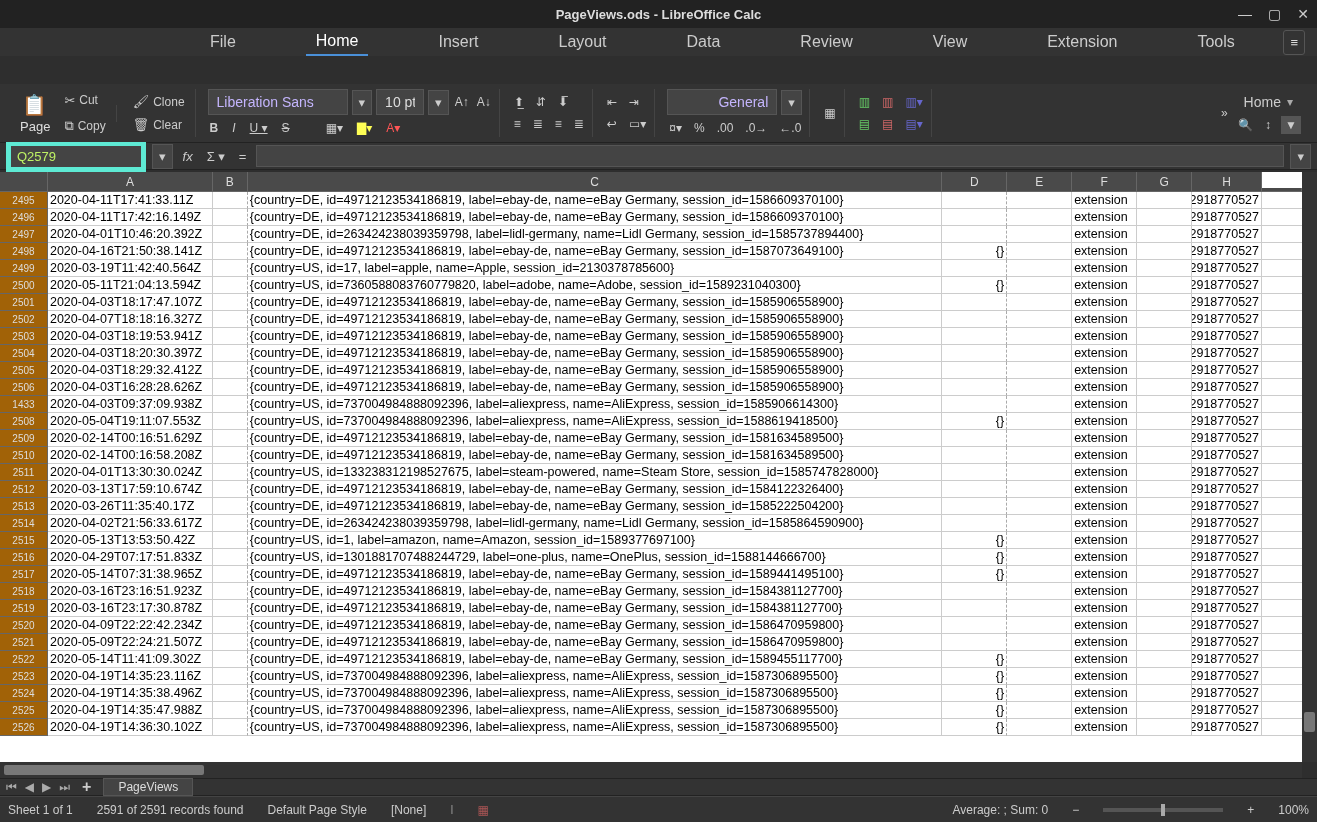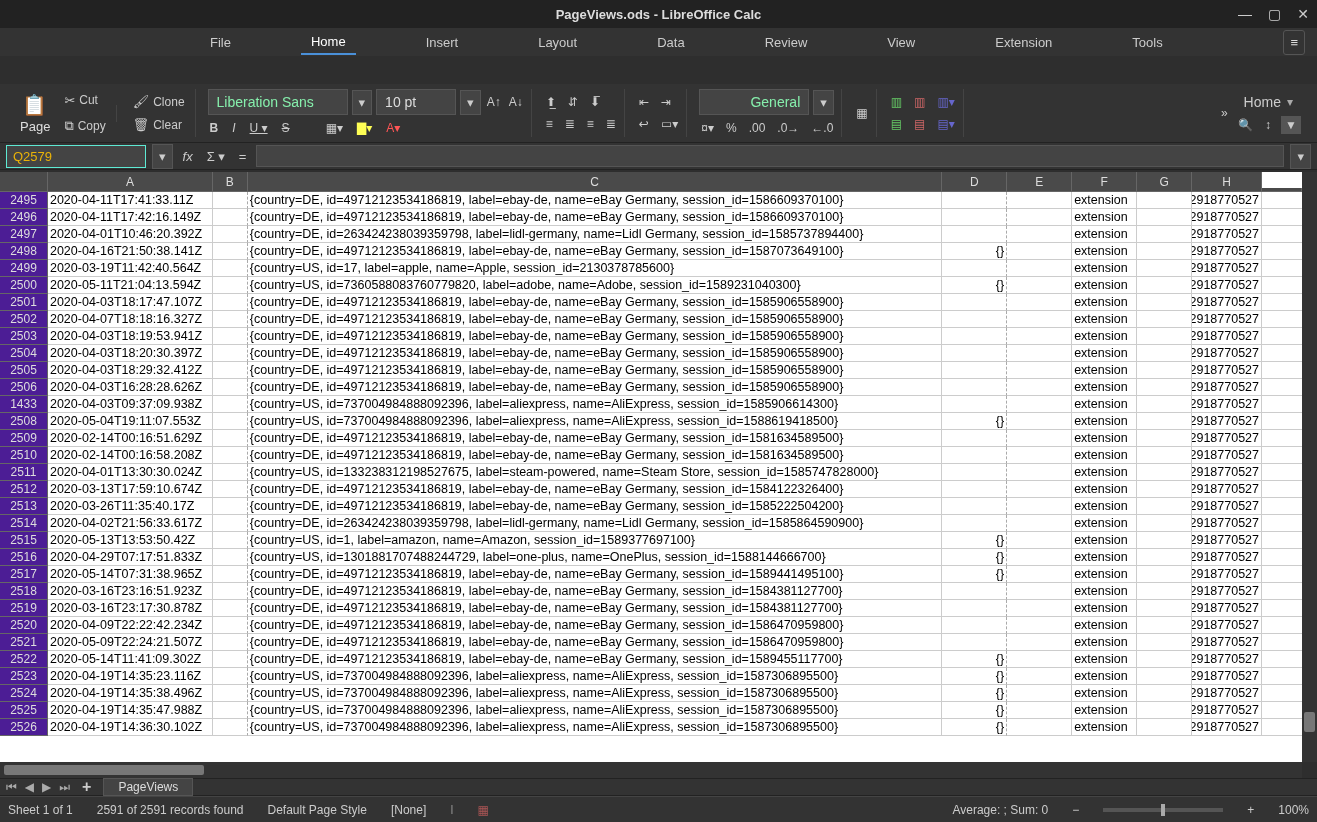--- a/index.html
+++ b/index.html
@@ -11,58 +11,58 @@
 .titlebar .win-controls { position: absolute; right: 8px; display: flex; gap: 16px; }
 .titlebar .win-controls span { cursor: pointer; color: #ccc; font-size: 14px; }
 
 
 .quickbar { height: 28px; background: #333; display: flex; align-items: center; padding: 0 8px; gap: 10px; }
 .quickbar .qicon { color: #bbb; font-size: 13px; cursor: pointer; }
 .qsep { width: 1px; background: #555; height: 16px; margin: 0 2px; }
 
 
 .menubar { height: 28px; background: #333; display: flex; align-items: center; padding-left: 200px; gap: 60px; position: absolute; top: 28px; left: 0; right: 0;}
-.menubar .menu-item { color: #ccc; padding: 4px 10px; cursor: pointer; font-size: 13px; }
+.menubar .menu-item { color: #ccc; padding: 4px 10px; cursor: pointer; font-size: 16px; }
 .menubar .menu-item.active { color: #fff; border-bottom: 2px solid #4a90d9; }
 .menubar .hamburger { position: absolute; right: 12px; border: 1px solid #555; padding: 4px 6px; border-radius: 3px; cursor: pointer; }
 
 
 .ribbon { height: 58px; background: #333; display: flex; align-items: center; padding: 4px 8px; gap: 6px; position: relative; margin-top: 28px; }
 .ribbon-group { display: flex; flex-direction: column; gap: 4px; padding: 0 6px; border-right: 1px solid #444; height: 48px; justify-content: center;}
 .ribbon-group.row { flex-direction: row; align-items: center; }
 .rbtn { display: flex; align-items: center; gap: 4px; color: #ccc; font-size: 12px; cursor: pointer; padding: 2px 4px; }
 .rbtn .ico { font-size: 13px; }
 .paste-big { display:flex; flex-direction:column; align-items:center; gap:2px; padding:2px 6px; }
 .paste-big .ico { font-size:20px; }
-.font-select { background:#444; color:#86efac; border:1px solid #555; padding:4px 8px; font-size:14px; width:140px; }
-.size-select { background:#444; color:#ddd; border:1px solid #555; padding:4px 8px; font-size:14px; width:80px;}
+.font-select { background:#444; color:#c4b5fd; border:1px solid #555; padding:4px 8px; font-size:14px; width:140px; }
+.size-select { background:#444; color:#ddd; border:1px solid #555; padding:4px 8px; font-size:14px; width:48px;}
 .dropdown-btn { background:#444; color:#ccc; border:1px solid #555; padding:4px 6px; cursor:pointer; }
 .tiny-ico { font-size:12px; color:#ccc; cursor:pointer; padding:2px; }
 .ribbon-right { margin-left:auto; display:flex; align-items:center; gap:6px; padding-right:8px;}
 .home-dd { color:#ccc; font-size:14px; padding:2px 8px; display:flex; align-items:center; gap:6px; }
 .chev { font-size:12px; color:#aaa; }
 .merge-cells { color:#777; font-size:12px; }
 
 
 .formula-bar { height: 28px; background: #333; display:flex; align-items:center; padding:0 6px; gap:6px; border-top:1px solid #222; border-bottom:1px solid #222;}
-.namebox { background:#444; color:#eab308; border:1px solid #5eead4; padding:3px 6px; width:140px; font-size:13px; }
+.namebox { background:#444; color:#bef264; border:5px solid #5eead4; padding:3px 6px; width:140px; font-size:13px; }
 .fx { color:#ccc; font-style:italic; padding:0 4px; }
 .sigma { color:#ccc; padding:0 4px; }
 .eq { color:#ccc; padding:0 4px; }
 .formula-input { flex:1; background:#444; border:1px solid #555; height:22px; color:#ddd; padding:0 4px;}
 
 
 .sheet-wrap { position:absolute; top:172px; left:0; right:15px; bottom:60px; background:#fff; overflow:hidden; }
 .col-headers { display:flex; height:20px; }
 .corner { width:48px; background:#4a4a4a; border-right:1px solid #666; border-bottom:1px solid #666; }
 .col-h { background:#4a4a4a; color:#ddd; text-align:center; font-size:12px; border-right:1px solid #666; border-bottom:1px solid #666; display:flex; align-items:center; justify-content:center;}
 .col-A { width:165px; } .col-B { width:35px; } .col-C { width:695px; } .col-D { width:65px; } .col-E { width:65px; } .col-F { width:65px; } .col-G { width:55px; } .col-H { width:70px; } .col-I { width:40px;margin-top:16px; }
 .rows { overflow:hidden; }
 .row { display:flex; height:17px; }
-.row-h { width:48px; background:#4c1d95; color:#ddd; text-align:center; font-size:12px; border-right:1px solid #666; border-bottom:1px solid #666; display:flex; align-items:center; justify-content:center;}
+.row-h { width:48px; background:#a16207; color:#ddd; text-align:center; font-size:10px; border-right:1px solid #666; border-bottom:1px solid #666; display:flex; align-items:center; justify-content:center;}
 .cell { background:#fff; color:#000; font-size:12.5px; border-right:1px solid #ccc; border-bottom:1px solid #ccc; padding:0 2px; overflow:hidden; white-space:nowrap; display:flex; align-items:center; font-family: "Liberation Sans", sans-serif;}
 .cell.col-B, .cell.col-D { border-right:1px dashed #aaa; }
 .cell.right { justify-content:flex-end; }
 
 
 .vscroll { position:absolute; top:172px; right:0; bottom:60px; width:15px; background:#333; }
 .vscroll .thumb { position:absolute; top:540px; left:2px; right:2px; height:20px; background:#777; border-radius:2px; }
 
 
 .hscroll-area { position:absolute; bottom:44px; left:0; right:15px; height:16px; background:#333; display:flex; align-items:center;}

